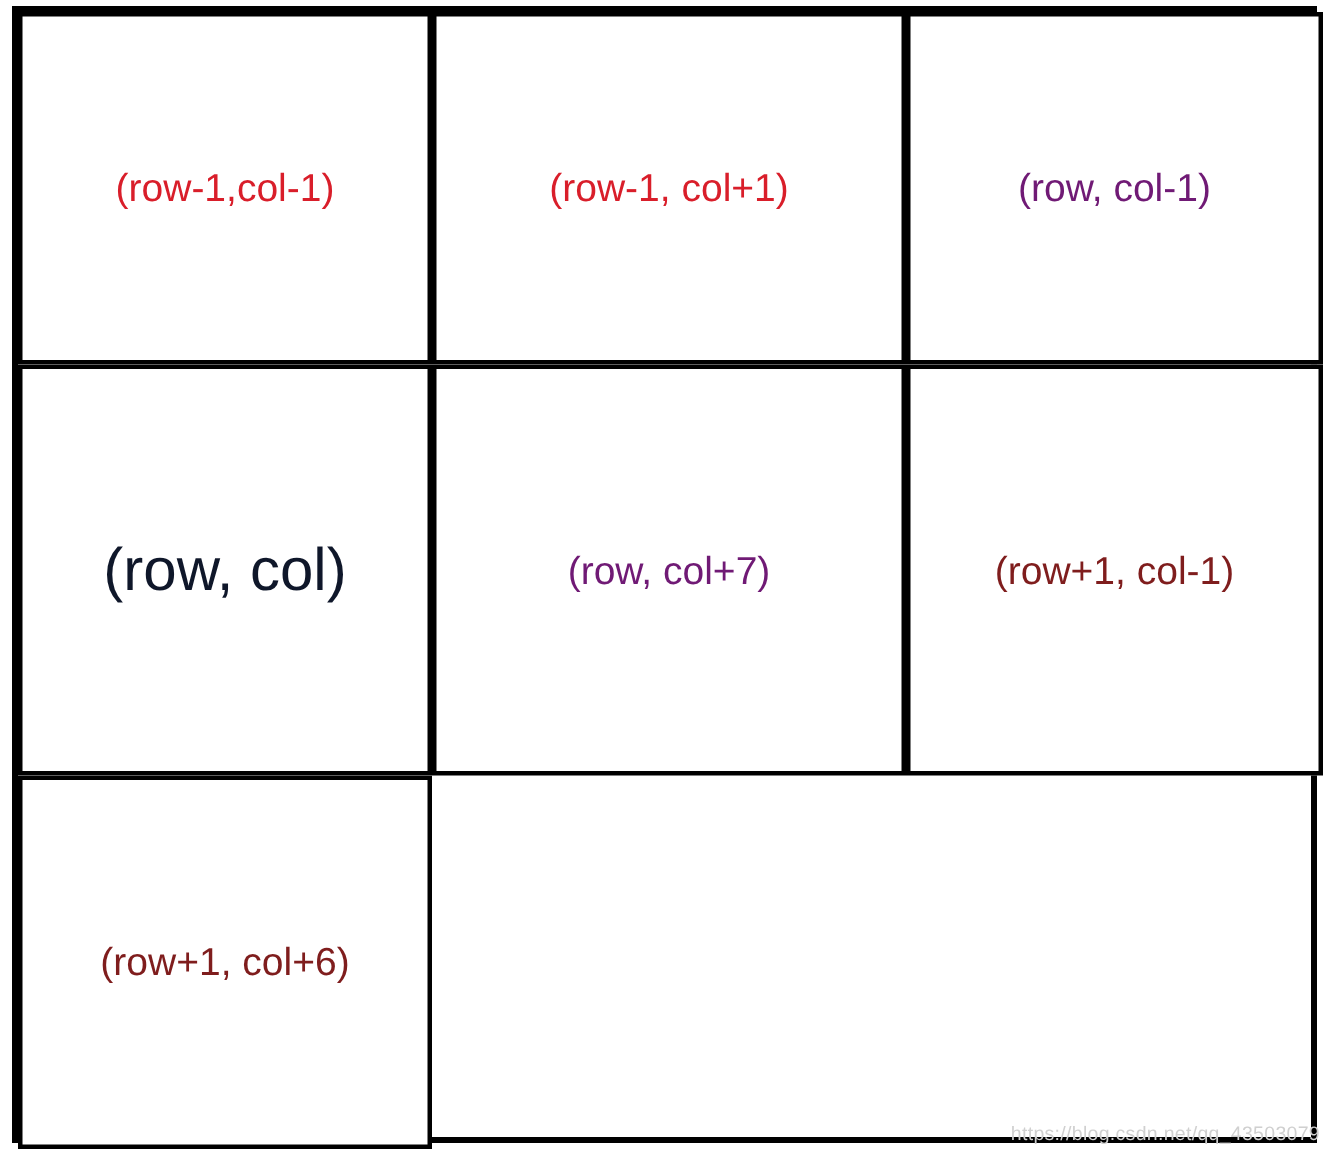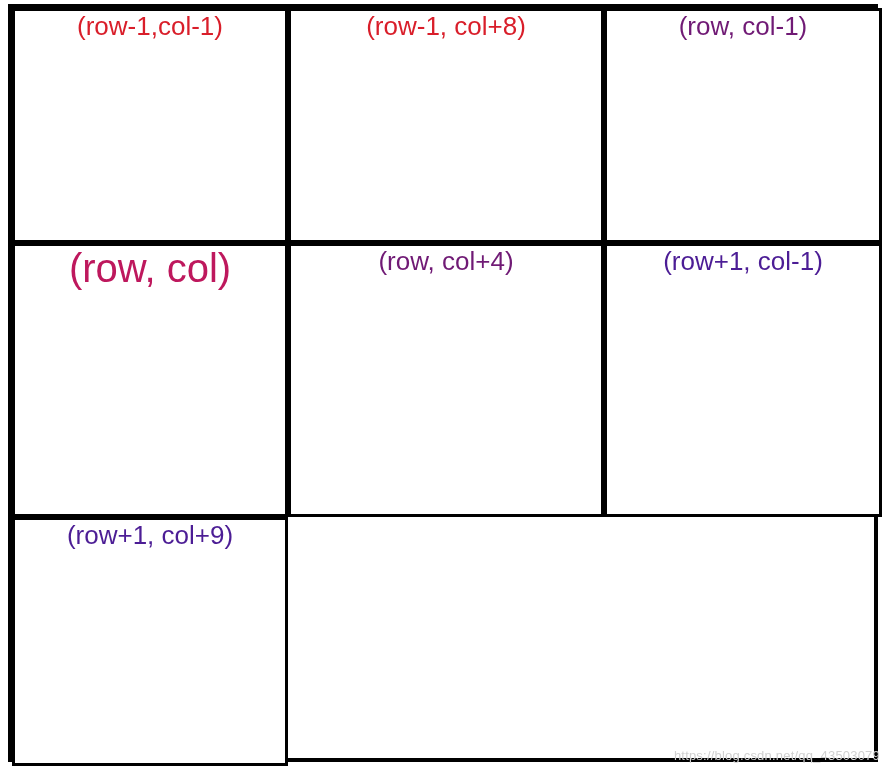--- a/index.html
+++ b/index.html
@@ -21,36 +21,37 @@
       width: 870px;
       height: 758px;
       display: grid;
       grid-template-columns: 276px 316px 278px;
       grid-template-rows: 235px 274px 249px;
       border: 4px solid #000;
     }
     .cell {
       border: 3px solid #000;
       display: flex;
+      align-items: center;
       justify-content: center;
       font-size: 26px;
       background: #ffffff;
       white-space: nowrap;
     }
     .row-top .cell-text {
       color: #d91e2a;
     }
     .row-mid-side .cell-text {
       color: #701a75;
     }
     .row-bot .cell-text {
-      color: #4c1d95;
+      color: #7f1d1d;
     }
     .center .cell-text {
-      color: #be185d;
+      color: #0f172a;
       font-size: 40px;
     }
     .wm {
       position: absolute;
       right: 6px;
       bottom: 6px;
       font-size: 13px;
       color: #d0d0d0;
       font-family: Arial, sans-serif;
       letter-spacing: 0.2px;
@@ -59,35 +60,35 @@
   </style>
 </head>
 <body>
 
 <div class="grid">
 
   <div class="cell row-top">
     <span class="cell-text">(row-1,col-1)</span>
   </div>
   <div class="cell row-top">
-    <span class="cell-text">(row-1, col+8)</span>
+    <span class="cell-text">(row-1, col+1)</span>
   </div>
 
   <div class="cell row-mid-side">
     <span class="cell-text">(row, col-1)</span>
   </div>
   <div class="cell center">
     <span class="cell-text">(row, col)</span>
   </div>
   <div class="cell row-mid-side">
-    <span class="cell-text">(row, col+4)</span>
+    <span class="cell-text">(row, col+7)</span>
   </div>
 
   <div class="cell row-bot">
     <span class="cell-text">(row+1, col-1)</span>
   </div>
   <div class="cell row-bot">
-    <span class="cell-text">(row+1, col+9)</span>
+    <span class="cell-text">(row+1, col+6)</span>
   </div>
 
 </div>
 
 <div class="wm">https://blog.csdn.net/qq_43503079</div>
 
 </body></html>

